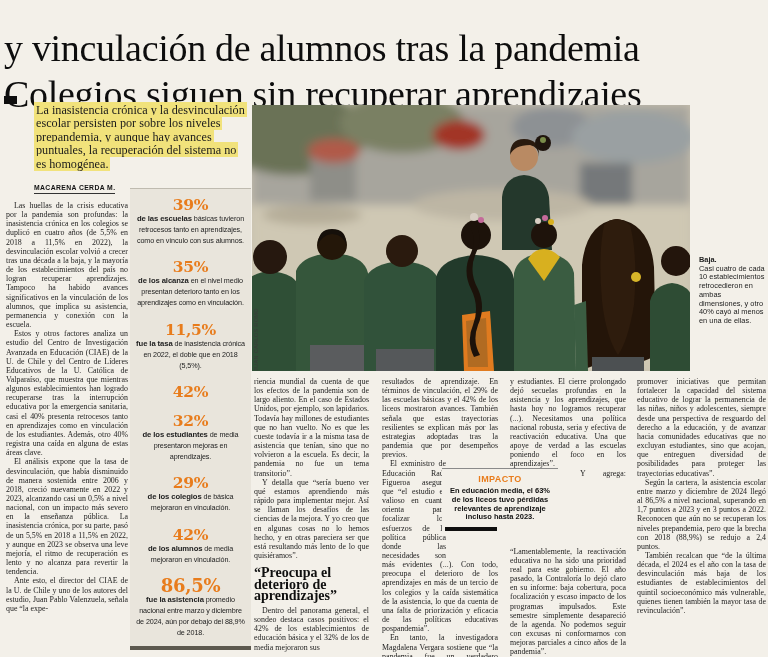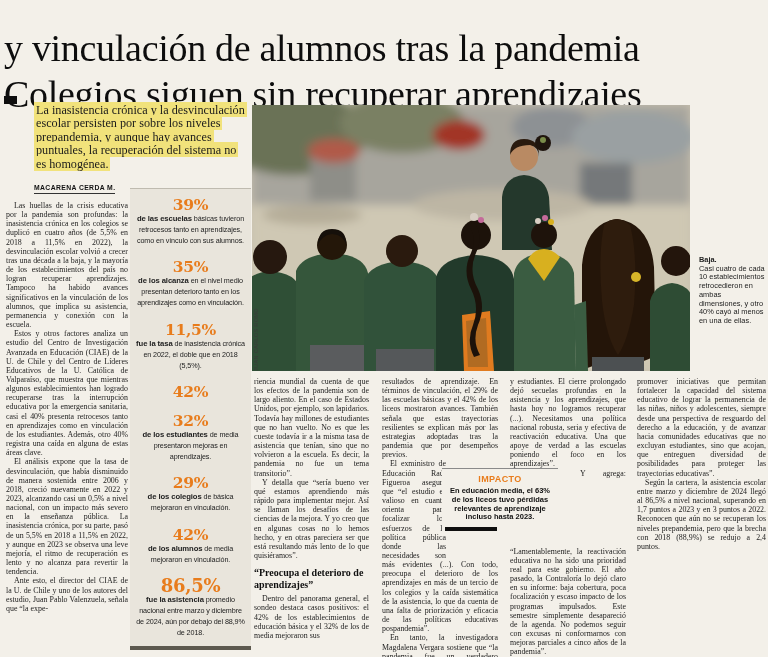--- a/index.html
+++ b/index.html
@@ -38,21 +38,21 @@
     hyphens:auto;-webkit-hyphens:auto;overflow:hidden;
   }
   .bodycol p{margin:0;text-indent:8px;}
   .bodycol p.noindent{text-indent:0;}
   #col1{left:6px;top:201px;width:122px;height:456px;}
   #col3{left:254px;top:377px;width:115px;height:280px;}
   #col4{left:382px;top:377px;width:116px;height:280px;}
   #col5{left:510px;top:377px;width:116px;height:280px;}
   #col6{left:637px;top:377px;width:129px;height:280px;}
   .subhead{
-    font-weight:bold;font-size:10px;line-height:11.6px;
+    font-weight:bold;font-size:14px;line-height:11.6px;
     margin:7px 0 4px;text-indent:0 !important;text-align:left;color:#0f0f0f;
   }
   .cutout-r{float:right;clear:right;width:52px;height:92px;}
   .cutout-l{float:left;clear:left;width:62px;height:78px;}
 
   
   #stats{
     left:130px;top:188px;width:121px;height:462px;box-sizing:border-box;
     background:#e9e5dc;border-top:1px solid #bfbbb0;border-bottom:4px solid #5d594f;
     display:flex;flex-direction:column;justify-content:space-between;
@@ -233,19 +233,20 @@
 
 <div id="col5" class="abs bodycol">
   <p class="noindent"><span>y estudiantes. El cierre prolongado dejó secuelas profundas en la asistencia y los aprendizajes, que hasta hoy no logramos recuperar (...). Necesitamos una política nacional robusta, seria y efectiva de reactivación educativa. Una que apoye de verdad a las escuelas poniendo el foco en los aprendizajes”.</span></p>
   <p><span class="cutout-l"></span><span>Y agrega: “Lamentablemente, la reactivación educativa no ha sido una prioridad real para este gobierno. El año pasado, la Contraloría lo dejó claro en su informe: baja cobertura, poca focalización y escaso impacto de los programas impulsados. Este semestre simplemente desapareció de la agenda. No podemos seguir con excusas ni conformarnos con mejoras parciales a cinco años de la pandemia”.</span></p>
   <p><span>Consultado por “El Mercurio”, el Ministerio de Educación indica que “estamos abocados a</span></p>
 </div>
 
 <div id="col6" class="abs bodycol">
   <p class="noindent"><span>promover iniciativas que permitan fortalecer la capacidad del sistema educativo de lograr la permanencia de las niñas, niños y adolescentes, siempre desde una perspectiva de resguardo del derecho a la educación, y de avanzar hacia comunidades educativas que no excluyan estudiantes, sino que acojan, que entreguen diversidad de posibilidades para proteger las trayectorias educativas”.</span></p>
   <p><span>Según la cartera, la asistencia escolar entre marzo y diciembre de 2024 llegó al 86,5% a nivel nacional, superando en 1,7 puntos a 2023 y en 3 puntos a 2022. Reconocen que aún no se recuperan los niveles prepandemia, pero que la brecha con 2018 (88,9%) se redujo a 2,4 puntos.</span></p>
+  <p><span>También recalcan que “de la última década, el 2024 es el año con la tasa de desvinculación más baja de los estudiantes de establecimientos del quintil socioeconómico más vulnerable, quienes tienen también la mayor tasa de revinculación”.</span></p>
 </div>
 
 <aside id="impact" class="abs">
   <div id="impact-title">IMPACTO</div>
   <p id="impact-body">En educación media, el 63% de los liceos tuvo pérdidas relevantes de aprendizaje incluso hasta 2023.</p>
   <div id="impact-bar"></div>
 </aside>
 
 </body></html>

